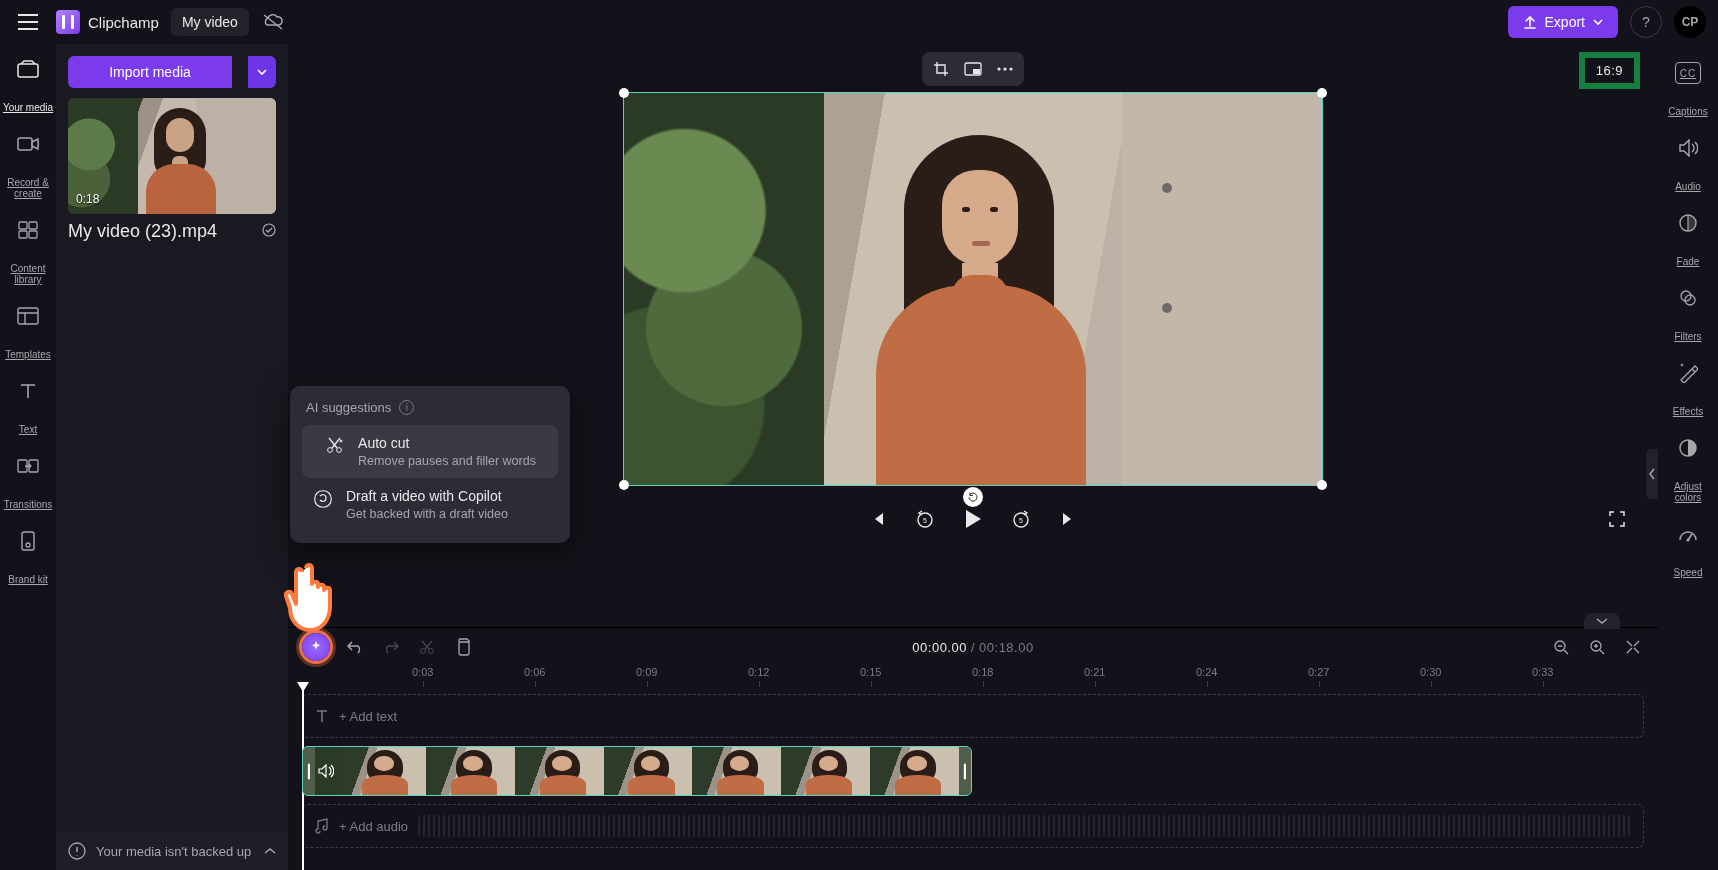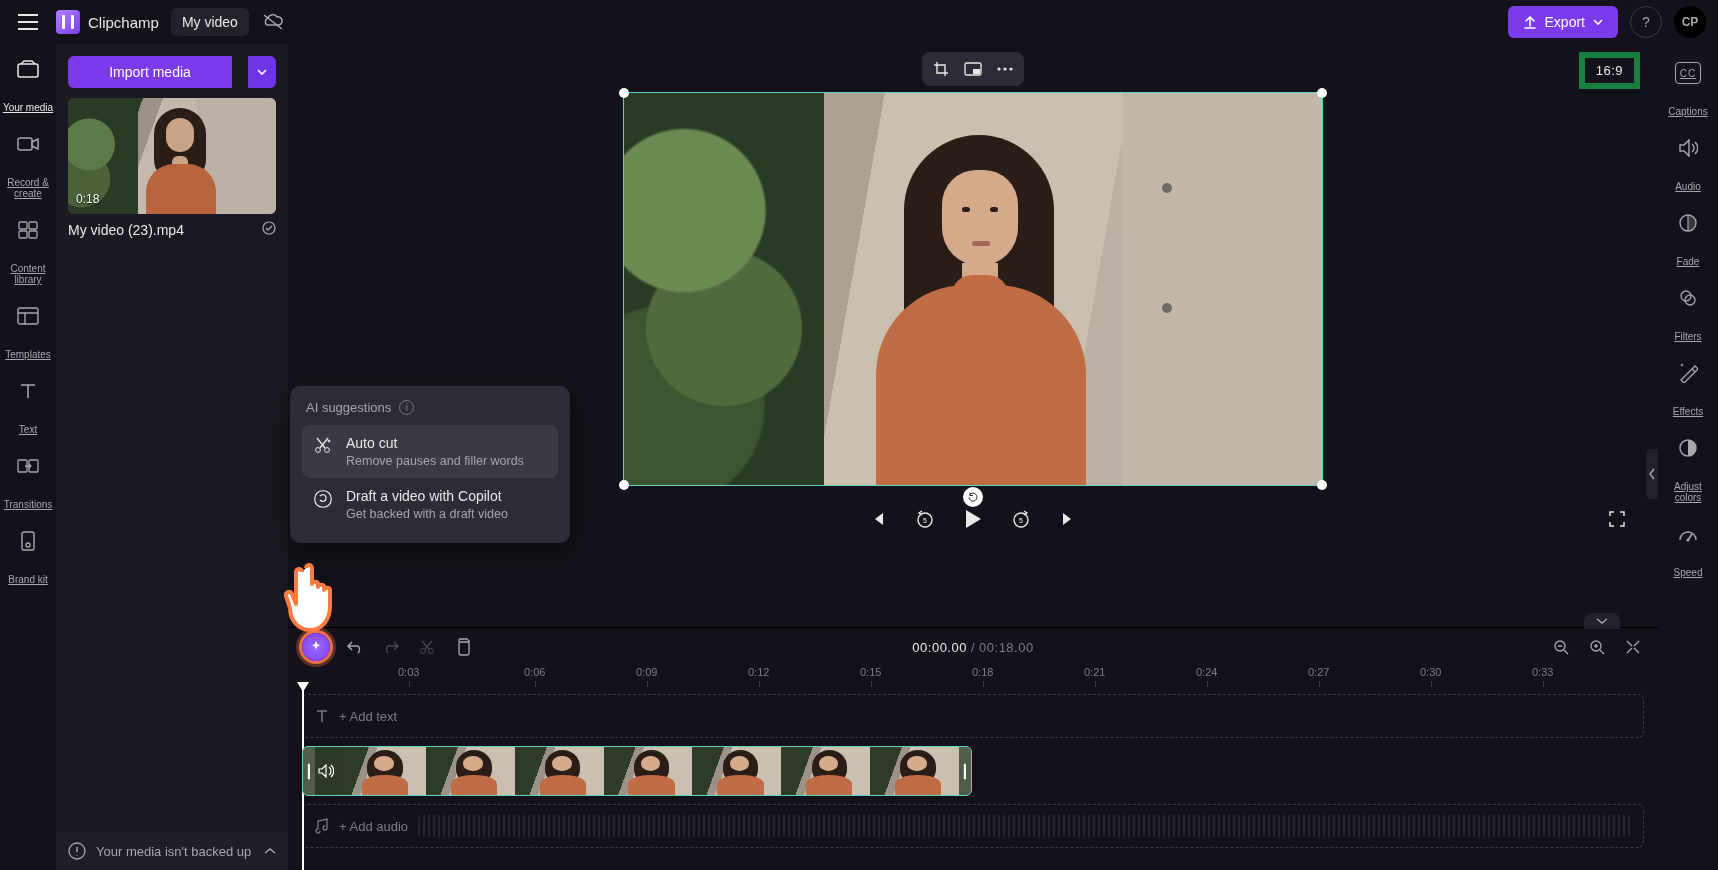--- a/index.html
+++ b/index.html
@@ -89,21 +89,21 @@
   .thumb .leaf { position:absolute; left:0; top:0; bottom:0; width:70px;
     background:radial-gradient(circle at 30% 40%, #5d7a4a 0 30%, transparent 31%), radial-gradient(circle at 20% 70%, #4b6139 0 28%, transparent 29%), #2b3a24;}
   .thumb .wall { position:absolute; right:0; top:0; bottom:0; width:80px; background:#bcb1a4;}
   .thumb .person { position:absolute; left:68px; bottom:0; width:90px; height:110px;}
   .thumb .hair { position:absolute; top:4px; left:18px; width:52px; height:72px; background:#2a1c16; border-radius:26px 26px 20px 20px;}
   .thumb .face { position:absolute; top:14px; left:30px; width:28px; height:34px; background:#caa385; border-radius:14px;}
   .thumb .body { position:absolute; bottom:0; left:10px; width:70px; height:50px; background:#b9633f; border-radius:28px 28px 0 0;}
   .thumb .neck { position:absolute; bottom:44px; left:36px; width:16px; height:14px; background:#caa385; border-radius:6px 6px 0 0;}
   .dur-badge { position:absolute; left:8px; bottom:8px; font-size:12px; color:#fff; text-shadow:0 1px 2px #000;}
   .thumb-name-row { display:flex; align-items:center; justify-content:space-between; margin-top:7px; width:208px;}
-  .thumb-name { font-size:14px; color:var(--text-0);}
+  .thumb-name { font-size:18px; color:var(--text-0);}
   .check-ico { color:var(--text-1);}
 
   
   .center { flex:1; display:flex; flex-direction:column; position:relative;}
 
   .preview-area { flex:1; display:flex; flex-direction:column; align-items:center; position:relative; padding-top:8px;}
   .preview-toolbar { position:absolute; top:8px; left:50%; transform:translateX(-50%);
     background:var(--bg-3); border-radius:8px; display:flex; align-items:center; padding:4px; gap:2px;}
   .pt-btn { width:30px; height:26px; display:flex; align-items:center; justify-content:center; color:var(--text-0); cursor:pointer; border-radius:4px;}
 
@@ -183,21 +183,21 @@
   .playhead::before { content:""; position:absolute; top:-6px; left:-5px; width:12px; height:10px; background:#fff; clip-path:polygon(0 0,100% 0,50% 100%);}
 
   
   .ai-popup {
     position:absolute; left:290px; top:386px; width:280px; background:var(--bg-3);
     border-radius:10px; padding:14px 12px 12px; box-shadow:0 8px 28px rgba(0,0,0,.5);
   }
   .ai-popup .hdr { display:flex; align-items:center; gap:8px; color:var(--text-1); font-size:13px; margin-bottom:10px; padding-left:4px;}
   .ai-popup .hdr-info { width:15px; height:15px; border:1px solid var(--text-2); border-radius:50%; display:flex; align-items:center; justify-content:center; font-size:10px; color:var(--text-2);}
   .ai-opt { display:flex; gap:12px; padding:10px; border-radius:8px; cursor:pointer;}
-  .ai-opt.active { background:var(--bg-4);}
+  .ai-opt.active { background:var(--bg-4);justify-content:center;}
   .ai-opt .ico { width:22px; height:22px; flex:none; display:flex; align-items:center; justify-content:center; color:var(--text-0);}
   .ai-opt .t1 { font-size:14px; color:var(--text-0);}
   .ai-opt .t2 { font-size:12.5px; color:var(--text-1); margin-top:3px;}
 
   
   .hand { position:absolute; left:282px; top:558px; width:68px; height:80px; pointer-events:none;}
 
   
   .sidebar-right { width:60px; display:flex; flex-direction:column; align-items:center; padding-top:10px; gap:4px; position:relative;}
   .sidebar-right .pull { position:absolute; left:-12px; top:405px; width:12px; height:50px; background:var(--bg-2); border-radius:6px 0 0 6px; display:flex; align-items:center; justify-content:center; cursor:pointer;}
@@ -496,21 +496,21 @@
             </div>
           <div class="tl-ico">
               <svg width="16" height="16" viewBox="0 0 16 16">
                 <path d="M2 2l5 5M14 2l-5 5M2 14l5-5M14 14l-5-5" stroke="#a7a6ad" stroke-width="1.4"></path>
               </svg>
             </div>
         </div>
       </div>
 
       <div class="ruler">
-        <span class="tick" style="left:96px">0:03</span>
+        <span class="tick" style="left:110px">0:03</span>
         <span class="tick" style="left:222px">0:06</span>
         <span class="tick" style="left:334px">0:09</span>
         <span class="tick" style="left:446px">0:12</span>
         <span class="tick" style="left:558px">0:15</span>
         <span class="tick" style="left:670px">0:18</span>
         <span class="tick" style="left:782px">0:21</span>
         <span class="tick" style="left:894px">0:24</span>
         <span class="tick" style="left:1006px">0:27</span>
         <span class="tick" style="left:1118px">0:30</span>
         <span class="tick" style="left:1230px">0:33</span>

